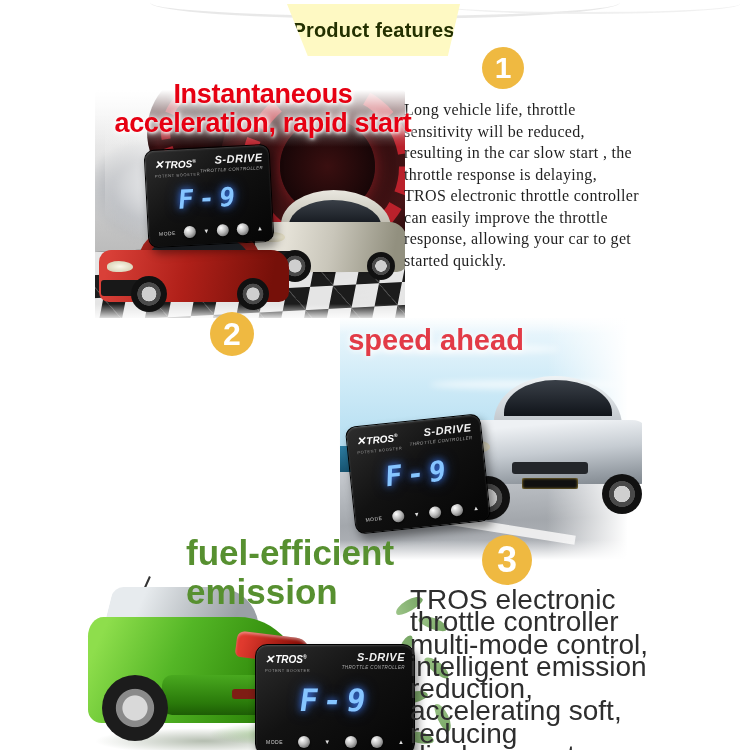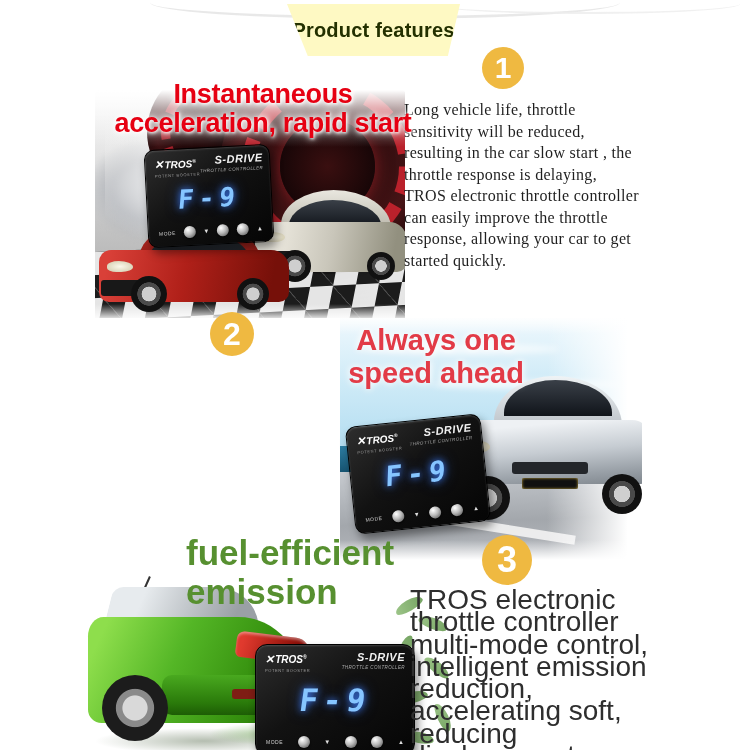--- a/index.html
+++ b/index.html
@@ -299,21 +299,20 @@
       <div class="plate"></div>
       <div class="wheel w1"></div>
       <div class="wheel w2"></div>
     </div>
     <div class="fade-r"></div>
     <div class="fade-b"></div>
     <div class="fade-t"></div>
   </div>
 
   <div class="h-pink">
-    <div>Always one</div>
     <div>speed ahead</div>
   </div>
 
 
   <div class="device device2">
     <div class="dev-head">
       <div class="dev-brand">
         <span class="star">✕</span><span>TROS</span><sup>®</sup>
         <div class="dev-tagline">POTENT BOOSTER</div>
       </div>

